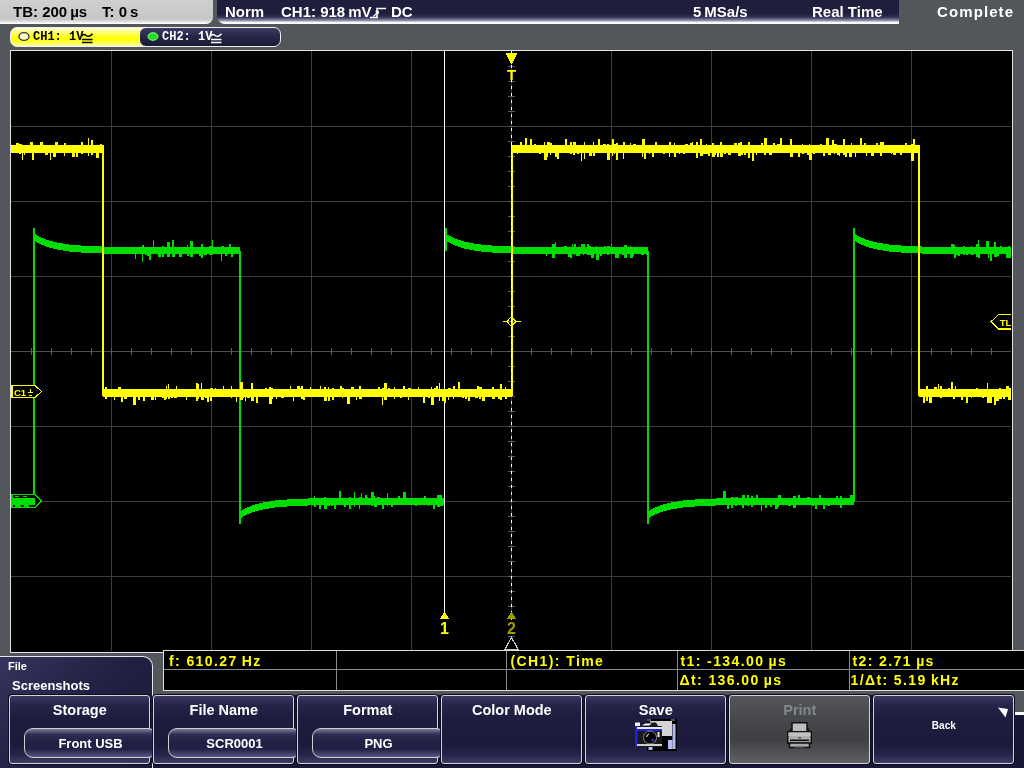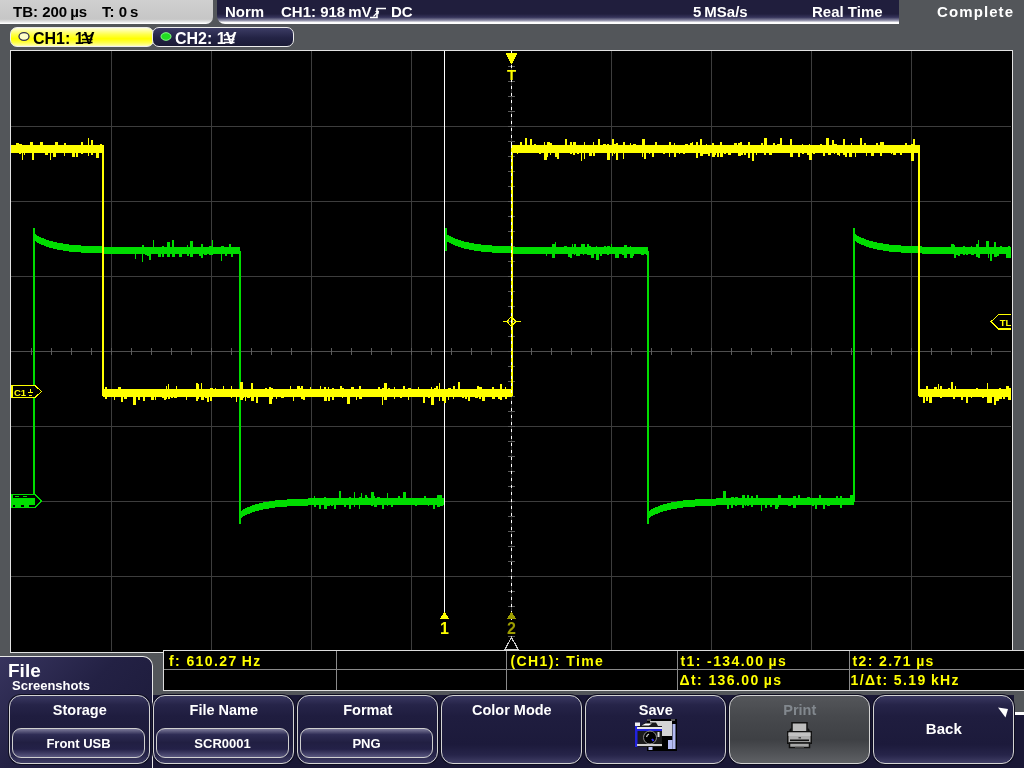--- a/index.html
+++ b/index.html
@@ -2,44 +2,44 @@
 <html><head><meta charset="utf-8"><style>
 * { margin:0; padding:0; box-sizing:border-box; }
 body { width:1024px; height:768px; background:#53565a; font-family:"Liberation Sans",sans-serif; font-weight:bold; position:relative; overflow:hidden; }
 .abs { position:absolute; }
 
 #tbL { left:0; top:0; width:213px; height:24px; background:linear-gradient(#d0d0d0,#c6c6c6 80%,#e8e8e8 92%,#ffffff 97%); border-bottom-right-radius:7px; color:#000; font-size:15px; }
 #tbL span { position:absolute; top:3px; white-space:nowrap; }
 #tbR { left:217px; top:0; width:682px; height:24px; background:linear-gradient(#201e3d 0%,#201e3d 58%,#35335a 72%,#8d8da6 85%,#ffffff 94%,#ffffff 100%); border-bottom-left-radius:8px; color:#fff; font-size:15px; }
 #tbR span { position:absolute; top:3px; white-space:nowrap; }
 
-.tab { position:absolute; top:27px; height:20px; border:1.5px solid #eee; border-radius:7px; font-size:16px; }
+.tab { position:absolute; top:27px; height:20px; border:1.5px solid #eee; border-radius:7px; font-size:12px;font-family:Liberation Mono, monospace; }
 #tab1 { left:10px; width:143.5px; background:linear-gradient(#ffffd9,#ffff4d 35%,#ffff00 60%,#ffff4d 82%,#ffffb0); color:#000; }
-#tab2 { left:152px; width:142px; background:linear-gradient(#3c3c64,#232345 55%,#1b1b36); color:#fff;text-align:center; }
+#tab2 { left:139px; width:142px; background:linear-gradient(#3c3c64,#232345 55%,#1b1b36); color:#fff;text-align:center; }
 .tab span { position:absolute; top:2px; white-space:nowrap; }
 
 #grat { left:9.5px; top:49.5px; width:1003px; height:603px; border:1.5px solid #e2e2e2; background:#000; }
 
 #mtable { left:163px; top:650px; width:968px; height:41px; background:#000; border:1.5px solid #dcdcdc; color:#ff0; font-size:14px; letter-spacing:1.4px; }
 #mtable .c { position:absolute; white-space:nowrap; }
 #mtable .vl { position:absolute; top:0; bottom:0; width:1px; background:#8a8a8a; }
 #mtable .hl { position:absolute; left:0; right:0; top:18px; height:1px; background:#8a8a8a; }
 
 #bstrip { left:0; top:695px; width:1024px; height:73px; background:#191735; }
 #rpatch { left:1014px; top:695px; width:10px; height:17px; background:#53565a; }
 #rdash { left:1015px; top:712px; width:9px; height:2.5px; background:#fff; }
 #fpanel { left:0; top:656px; width:153px; height:112px; background:linear-gradient(135deg,#37345e 0%,#232144 45%,#1b1938 100%); border-top:1.5px solid #e8e8e8; border-right:1.5px solid #e8e8e8; border-top-right-radius:10px; color:#fff; }
-#fpanel .l1 { position:absolute; left:8px; top:2.5px; font-size:19px;text-align:right; }
+#fpanel .l1 { position:absolute; left:8px; top:2.5px; font-size:11px;text-align:right; }
 #fpanel .l2 { position:absolute; left:12px; top:20.5px; font-size:13px; }
-.btn { position:absolute; top:695.4px; width:141px; height:68.6px; border:1.5px solid #d4d4d4; border-radius:12px; background:linear-gradient(#3a3861 0%,#262449 13%,#1f1d3f 30%,#1c1a3b 72%,#262449 88%,#403e66 100%); box-shadow:0 0 0 1px #0e0d20; }
+.btn { position:absolute; top:695.4px; width:141px; height:68.6px; border:1.5px solid #d4d4d4; border-radius:3px; background:linear-gradient(#3a3861 0%,#262449 13%,#1f1d3f 30%,#1c1a3b 72%,#262449 88%,#403e66 100%); box-shadow:0 0 0 1px #0e0d20; }
 .btn.dis { background:linear-gradient(#54565a 0%,#47494d 30%,#3e4044 65%,#55575b 90%,#606266 100%); }
 .btitle { position:absolute; top:6px; width:100%; text-align:center; font-size:14.5px; color:#fff; }
-.btitle.mid { top:24px; font-size:15px; }
+.btitle.mid { top:24px; font-size:10px; }
 .dis .btitle { color:#82888e; }
-.inner { position:absolute; left:2px; top:32px; width:132.5px; height:30px; border:1.4px solid #cfcfcf; border-radius:9px; background:linear-gradient(#7b7999 0%,#2e2c54 20%,#211f42 48%,#242148 72%,#4b4971 93%,#5a5880 100%); text-align:center; color:#fff; font-size:13px; }
+.inner { position:absolute; left:14px; top:32px; width:132.5px; height:30px; border:1.4px solid #cfcfcf; border-radius:9px; background:linear-gradient(#7b7999 0%,#2e2c54 20%,#211f42 48%,#242148 72%,#4b4971 93%,#5a5880 100%); text-align:center; color:#fff; font-size:13px; }
 .inner span { position:relative; top:6.5px; }
 .bicon { position:absolute; top:23px; width:100%; text-align:center; }
 .dis .bicon { top:26px; }
 .corner { position:absolute; right:4.5px; top:10.5px; }
 text { font-family:"Liberation Sans",sans-serif; }
 </style></head>
 <body>
 <div class="abs" id="tbL">
     <span style="left:13px">TB: 200 µs</span>
     <span style="left:102px">T: 0 s</span>

